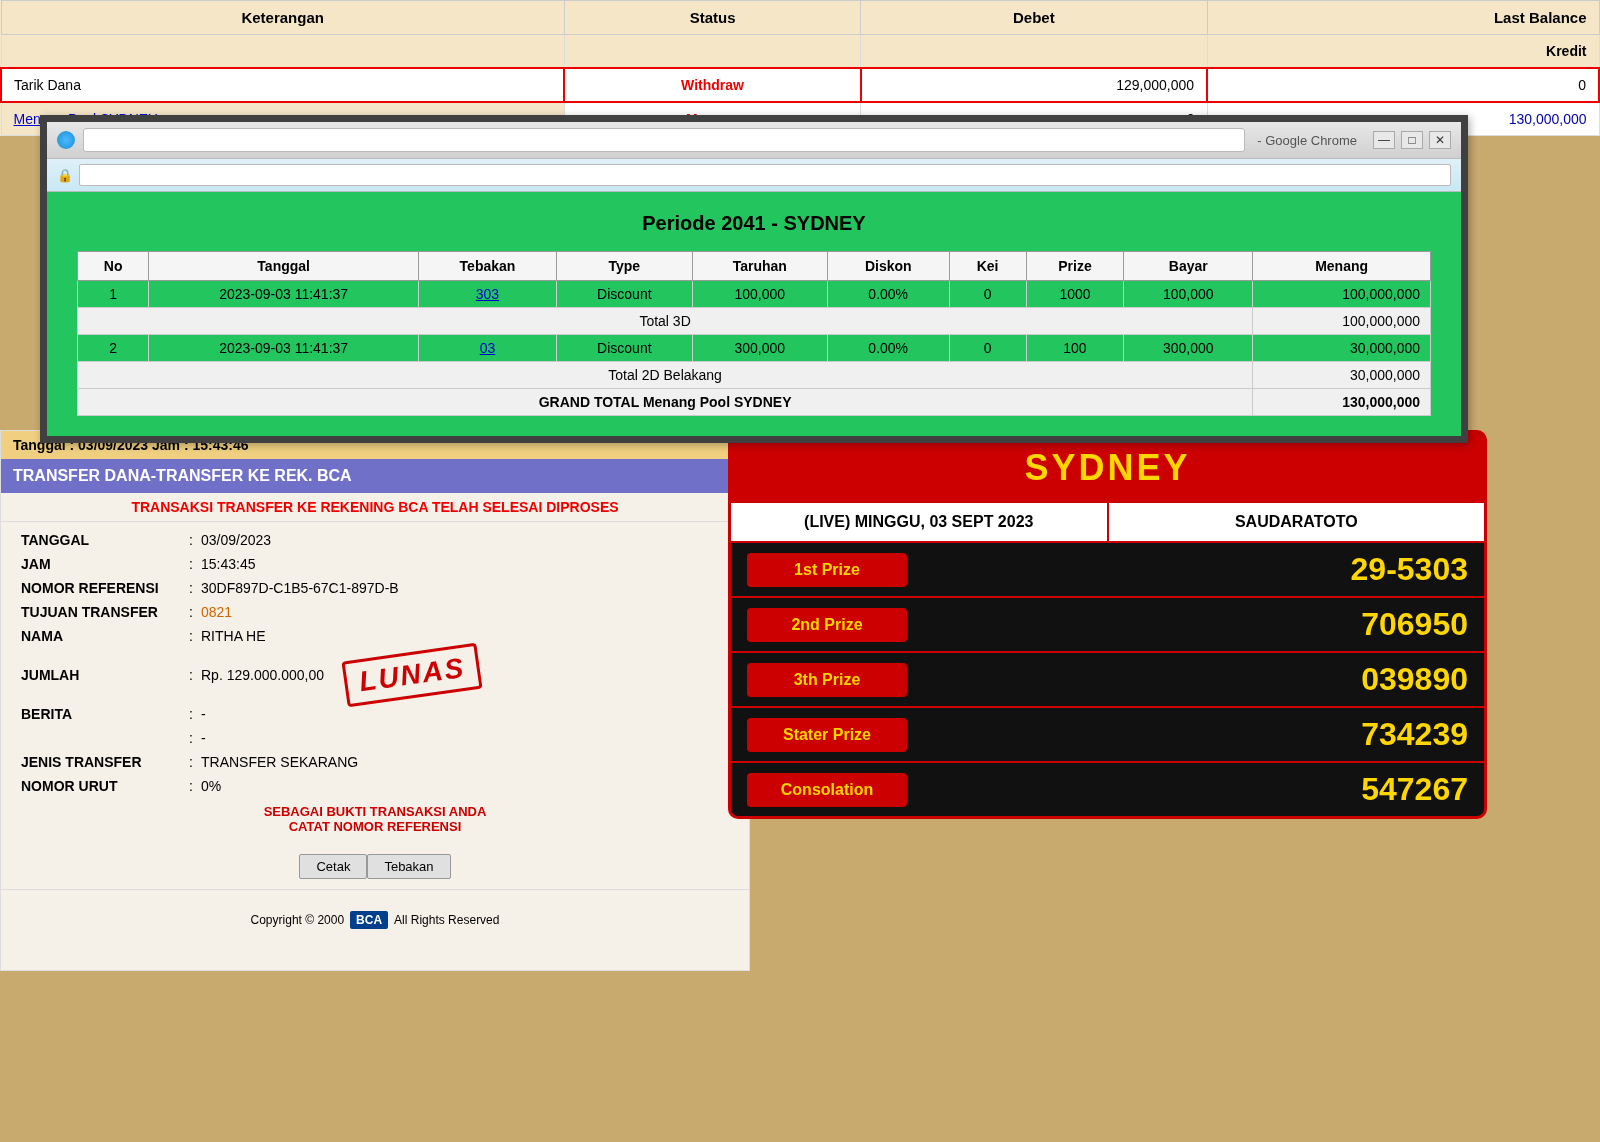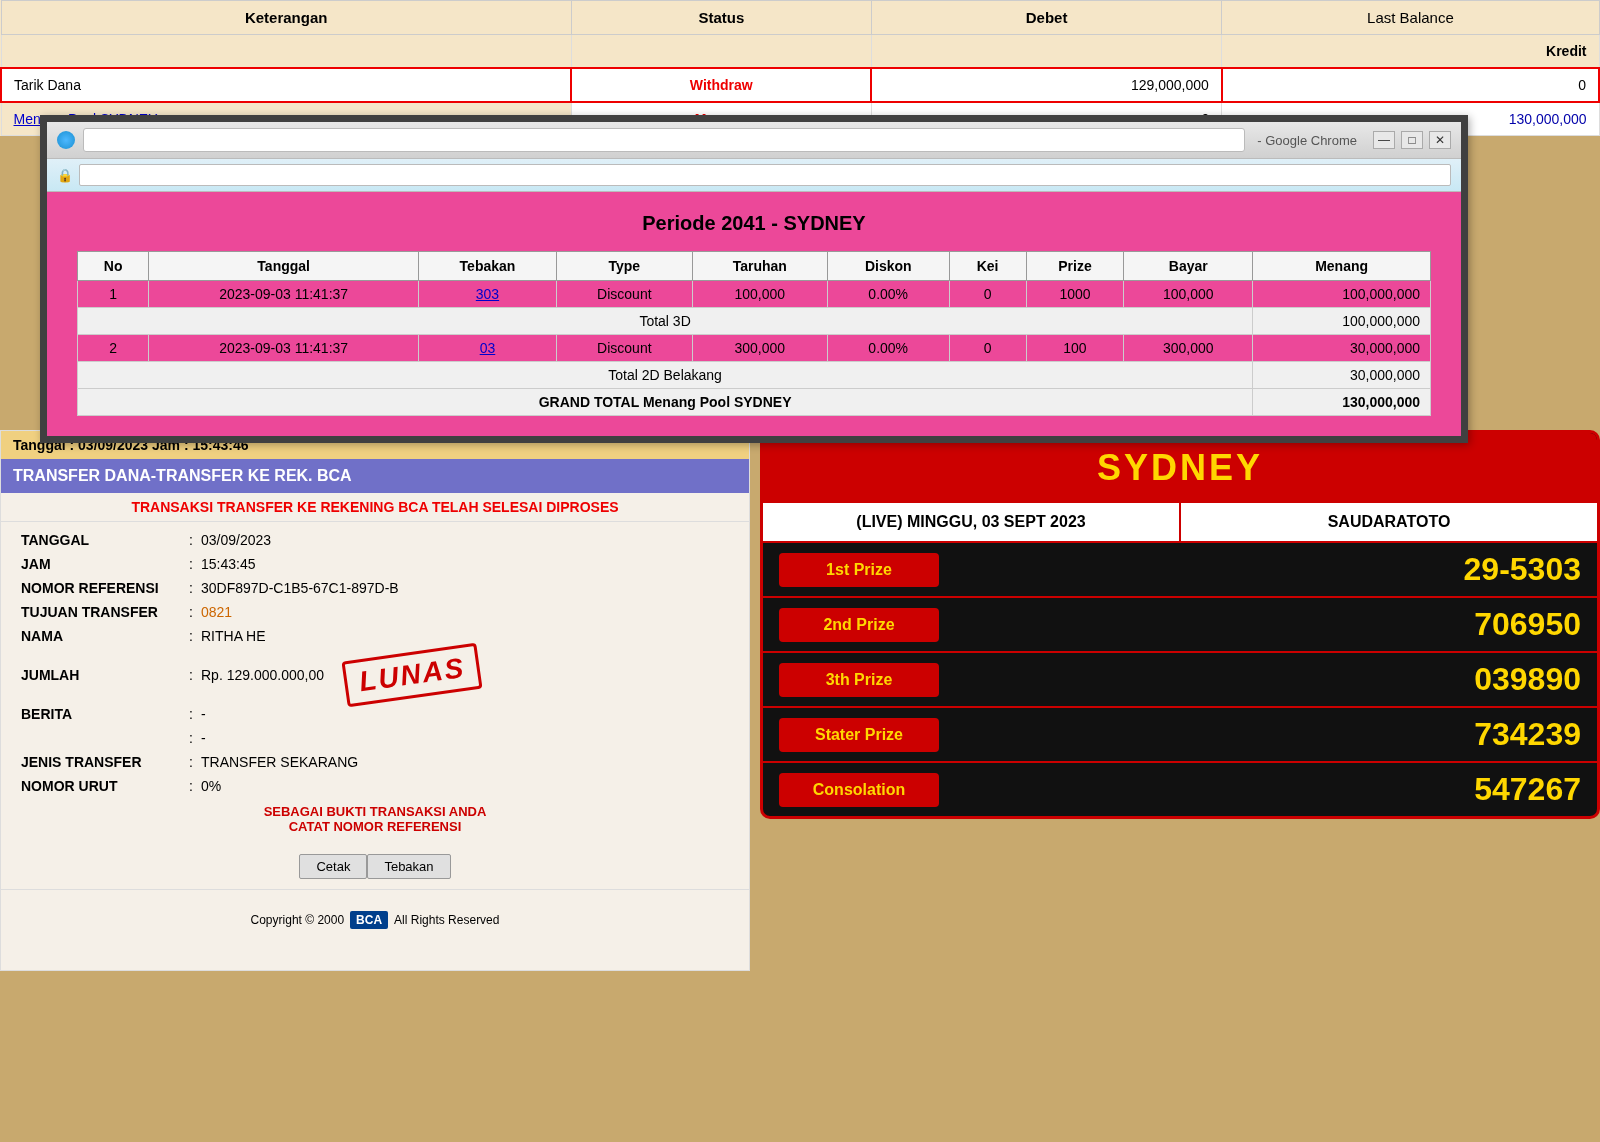--- a/index.html
+++ b/index.html
@@ -34,21 +34,21 @@
     .top-table td.keterangan-link {
       color: #00c;
       text-decoration: underline;
       cursor: pointer;
       background: #f5e6c8;
     }
     .top-table td.status-red { color: #e00; font-weight: bold; text-align: center; }
     .top-table td.status-green { color: #e00; font-weight: bold; text-align: center; }
     .top-table td.num { text-align: right; }
     .top-table td.num-green { text-align: right; color: #00a; }
-    .top-table .last-balance-header { font-weight: normal; }
+    .top-table .last-balance-header { text-align: right; font-weight: bold; }
     .top-table .sub-header td { background: #f5e6c8; font-weight: bold; }
 
     
     .chrome-window {
       position: absolute;
       top: 115px;
       left: 40px;
       width: 1428px;
       background: #fff;
       border: 7px solid #404040;
@@ -93,21 +93,21 @@
       display: flex; align-items: center; justify-content: center;
       color: #333;
     }
     .chrome-google-text {
       font-size: 13px;
       color: #555;
       margin-left: 4px;
     }
     .chrome-content {
       padding: 20px 30px;
-      background: #ec4899;
+      background: #22c55e;
     }
     .chrome-addr-bar {
       background: linear-gradient(to bottom, #e0f0f8, #c8e8f4);
       padding: 5px 10px;
       display: flex;
       align-items: center;
       gap: 6px;
       border-bottom: 1px solid #bbb;
     }
     .lock-icon {
@@ -266,22 +266,22 @@
       padding: 4px 16px;
       font-size: 13px;
       cursor: pointer;
       border-radius: 2px;
     }
 
     
     .bottom-right {
       position: absolute;
       top: 430px;
-      left: 760px;
-      width: 840px;
+      left: 728px;
+      width: 759px;
       background: #111;
       border: 3px solid #c00;
       border-radius: 10px;
       padding: 0;
       overflow: hidden;
     }
     .sydney-title-bar {
       background: #c00;
       text-align: center;
       padding: 14px;

